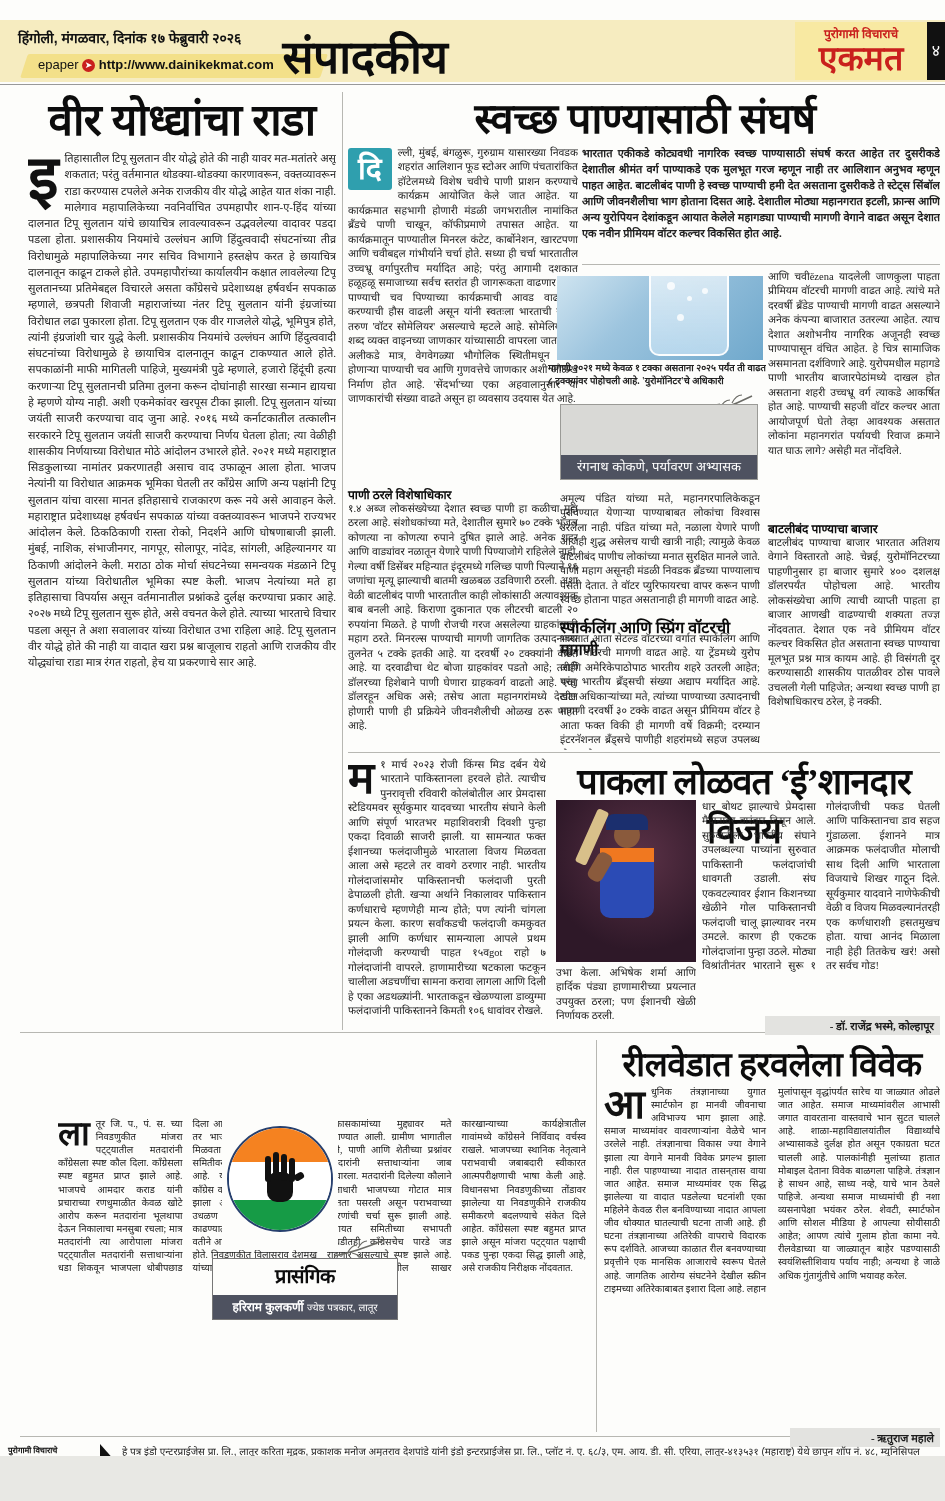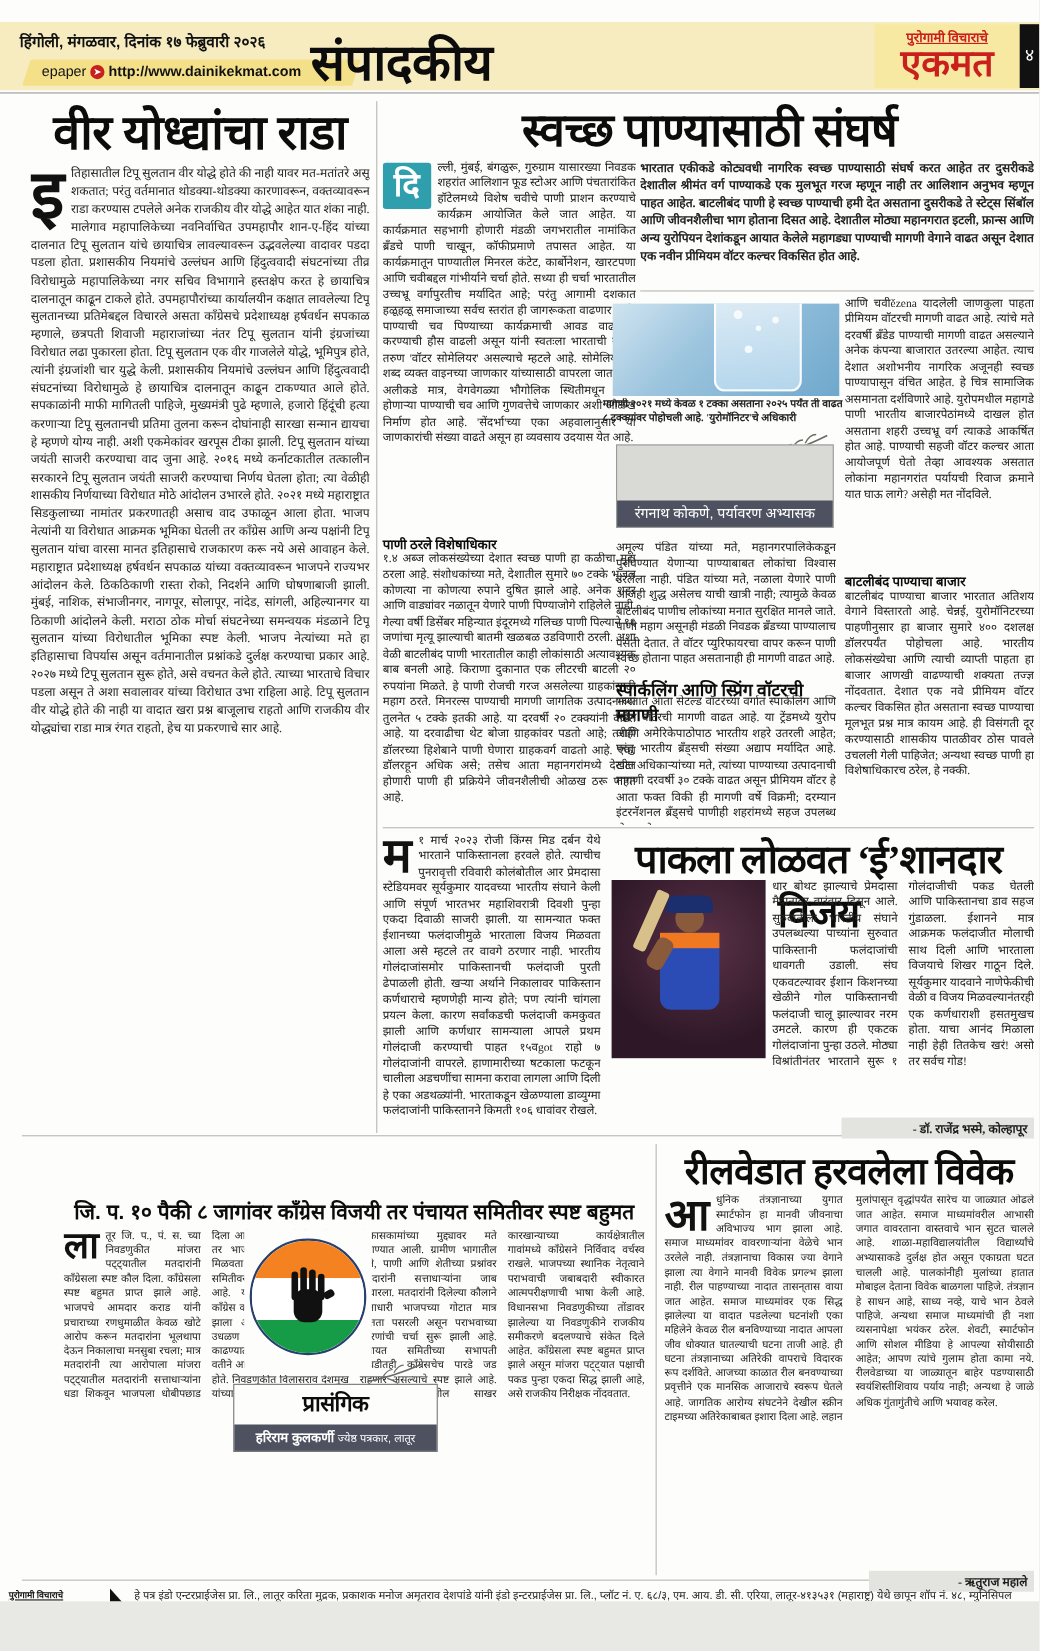--- a/index.html
+++ b/index.html
@@ -22,21 +22,21 @@
   .subhead  { font-weight:bold; color:#0c0c0c; }
   .rule-v { position:absolute; width:1px; background:#b7b7b2; }
   .rule-h { position:absolute; height:1px; background:#b7b7b2; }
   
   .hdr-yellow { background:#f6ecc0; }
   .epaper-strip {
     background:#f3e089; transform:skewX(-18deg); border-radius:2px;
   }
   .masthead-box { background:#f8e9a2; text-align:center; }
   .masthead-name { color:#c9201d; font-weight:bold; }
-  .masthead-tag { color:#c9201d; font-weight:bold;text-decoration:underline; }
+  .masthead-tag { color:#c9201d; font-weight:bold; }
   .pageno-box { background:#111; color:#fff; text-align:center; }
   
   .gray-box { background:#d9d9d6; border:1px solid #9a9a96; }
   .dark-bar { background:#4e5260; color:#fff; text-align:center; font-family:"Liberation Sans", sans-serif; }
   .white-box { background:#fff; border:1px solid #777; }
   .byline-bar { background:#e3e3e0; font-weight:bold; text-align:right; padding:2px 6px; font-size:11px;margin-top:24px; }
   
   .water-photo { background:linear-gradient(135deg,#cfe4f0 0%,#9cc4de 40%,#6fa8cc 100%); overflow:hidden; }
   .glass { position:absolute; left:52px; top:8px; width:96px; height:128px;
     background:linear-gradient(180deg,rgba(255,255,255,.75),rgba(190,220,240,.85));
@@ -127,25 +127,25 @@
   </div>
 
   <div class="abs cricket-photo" style="left:556px;top:800px;width:140px;height:162px;">
     <div style="position:absolute;left:58px;top:22px;width:26px;height:26px;border-radius:50%;background:#8a5a3c;"></div>
     <div style="position:absolute;left:50px;top:14px;width:42px;height:16px;border-radius:8px 8px 0 0;background:#1b2f6e;"></div>
     <div style="position:absolute;left:44px;top:48px;width:54px;height:70px;border-radius:10px;background:#2b4bb5;"></div>
     <div style="position:absolute;left:44px;top:48px;width:54px;height:14px;background:#f07820;"></div>
     <div style="position:absolute;left:30px;top:8px;width:12px;height:58px;background:#d8c08a;transform:rotate(24deg);border-radius:3px;"></div>
     <div style="position:absolute;left:36px;top:52px;width:16px;height:30px;background:#8a5a3c;transform:rotate(30deg);border-radius:6px;"></div>
   </div>
+  <div class="abs body-text" style="left:556px;top:966px;width:140px;height:62px;">उभा केला. अभिषेक शर्मा आणि हार्दिक पंड्या हाणामारीच्या प्रयत्नात उपयुक्त ठरला; पण ईशानची खेळी निर्णायक ठरली.</div>
 
   <div class="abs body-text" style="left:702px;top:800px;width:238px;height:188px;column-count:2;column-gap:10px;">धार बोथट झाल्याचे प्रेमदासा मैदानावर वारंवार दिसून आले. सुरुवातीला भारतीय संघाने उपलब्धल्या पाच्यांना सुरुवात पाकिस्तानी फलंदाजांची धावगती उडाली. संघ एकवटल्यावर ईशान किशनच्या खेळीने गोल पाकिस्तानची फलंदाजी चालू झाल्यावर नरम उमटले. कारण ही एकटक गोलंदाजांना पुन्हा उठले. मोठ्या विश्रांतीनंतर भारताने सुरू १ गोलंदाजीची पकड घेतली आणि पाकिस्तानचा डाव सहज गुंडाळला. ईशानने मात्र आक्रमक फलंदाजीत मोलाची साथ दिली आणि भारताला विजयाचे शिखर गाठून दिले. सूर्यकुमार यादवाने नाणेफेकीची वेळी व विजय मिळवल्यानंतरही एक कर्णधाराशी हसतमुखच होता. याचा आनंद मिळाला नाही हेही तितकेच खरं! असो तर सर्वच गोड!</div>
   <div class="abs byline-bar" style="left:765px;top:992px;width:175px;">- डॉ. राजेंद्र भस्मे, कोल्हापूर</div>
 
-  <div class="abs subhead" style="left:58px;top:1088px;width:528px;font-size:19px;text-align:center;font-family:'Liberation Sans',sans-serif;">जि. प. १० पैकी ८ जागांवर काँग्रेस विजयी तर पंचायत समितीवर स्पष्ट बहुमत</div>
 
   <div class="abs body-text" style="left:58px;top:1118px;width:528px;height:314px;column-count:4;column-gap:10px;font-size:9.5px;">
     <span class="dropcap" style="font-size:34px;">ला</span><span>तूर जि. प., पं. स. च्या निवडणुकीत मांजरा पट्ट्यातील मतदारांनी काँग्रेसला स्पष्ट कौल दिला. काँग्रेसला स्पष्ट बहुमत प्राप्त झाले आहे. भाजपचे आमदार कराड यांनी प्रचाराच्या रणधुमाळीत केवळ खोटे आरोप करून मतदारांना भूलथापा देऊन निकालाचा मनसुबा रचला; मात्र मतदारांनी त्या आरोपाला मांजरा पट्ट्यातील मतदारांनी सत्ताधाऱ्यांना धडा शिकवून भाजपला धोबीपछाड दिला आहे. १० जागांपैकी काँग्रेस ८ तर भाजपला कशाबशा २ जागा मिळवता आल्या तर पंचायत समितीवर काँग्रेसचे स्पष्ट बहुमत आले आहे. या विजयाने मतदारसंघात काँग्रेस कार्यकर्त्यांचा उत्साह द्विगुणित झाला असून गावोगावी गुलालाची उधळण करत विजयी मिरवणुका काढण्यात आल्या. प्रचारात काँग्रेसच्या वतीने आमदार अमित देशमुख उतरले होते. निवडणुकीत विलासराव देशमुख यांच्या विचारांचा वारसा सांगत विकासकामांच्या मुद्द्यावर मते मागण्यात आली. ग्रामीण भागातील रस्ते, पाणी आणि शेतीच्या प्रश्नांवर मतदारांनी सत्ताधाऱ्यांना जाब विचारला. मतदारांनी दिलेल्या कौलाने सत्ताधारी भाजपच्या गोटात मात्र शांतता पसरली असून पराभवाच्या कारणांची चर्चा सुरू झाली आहे. पंचायत समितीच्या सभापती निवडीतही काँग्रेसचेच पारडे जड राहणार असल्याचे स्पष्ट झाले आहे. मांजरा पट्ट्यातील साखर कारखान्याच्या कार्यक्षेत्रातील गावांमध्ये काँग्रेसने निर्विवाद वर्चस्व राखले. भाजपच्या स्थानिक नेतृत्वाने पराभवाची जबाबदारी स्वीकारत आत्मपरीक्षणाची भाषा केली आहे. विधानसभा निवडणुकीच्या तोंडावर झालेल्या या निवडणुकीने राजकीय समीकरणे बदलण्याचे संकेत दिले आहेत. काँग्रेसला स्पष्ट बहुमत प्राप्त झाले असून मांजरा पट्ट्यात पक्षाची पकड पुन्हा एकदा सिद्ध झाली आहे, असे राजकीय निरीक्षक नोंदवतात.</span>
   </div>
 
   <div class="abs" style="left:222px;top:1118px;width:116px;height:132px;background:#fdfdfb;padding:4px;">
     <div class="congress-logo" style="width:106px;height:106px;margin:4px auto;">
       <div class="tric-band" style="height:34px;background:#f58220;"></div>
       <div class="tric-band" style="height:38px;background:#fff;position:relative;">
         <svg width="48" height="60" style="position:absolute;left:28px;top:-12px;" viewBox="0 0 48 60">

